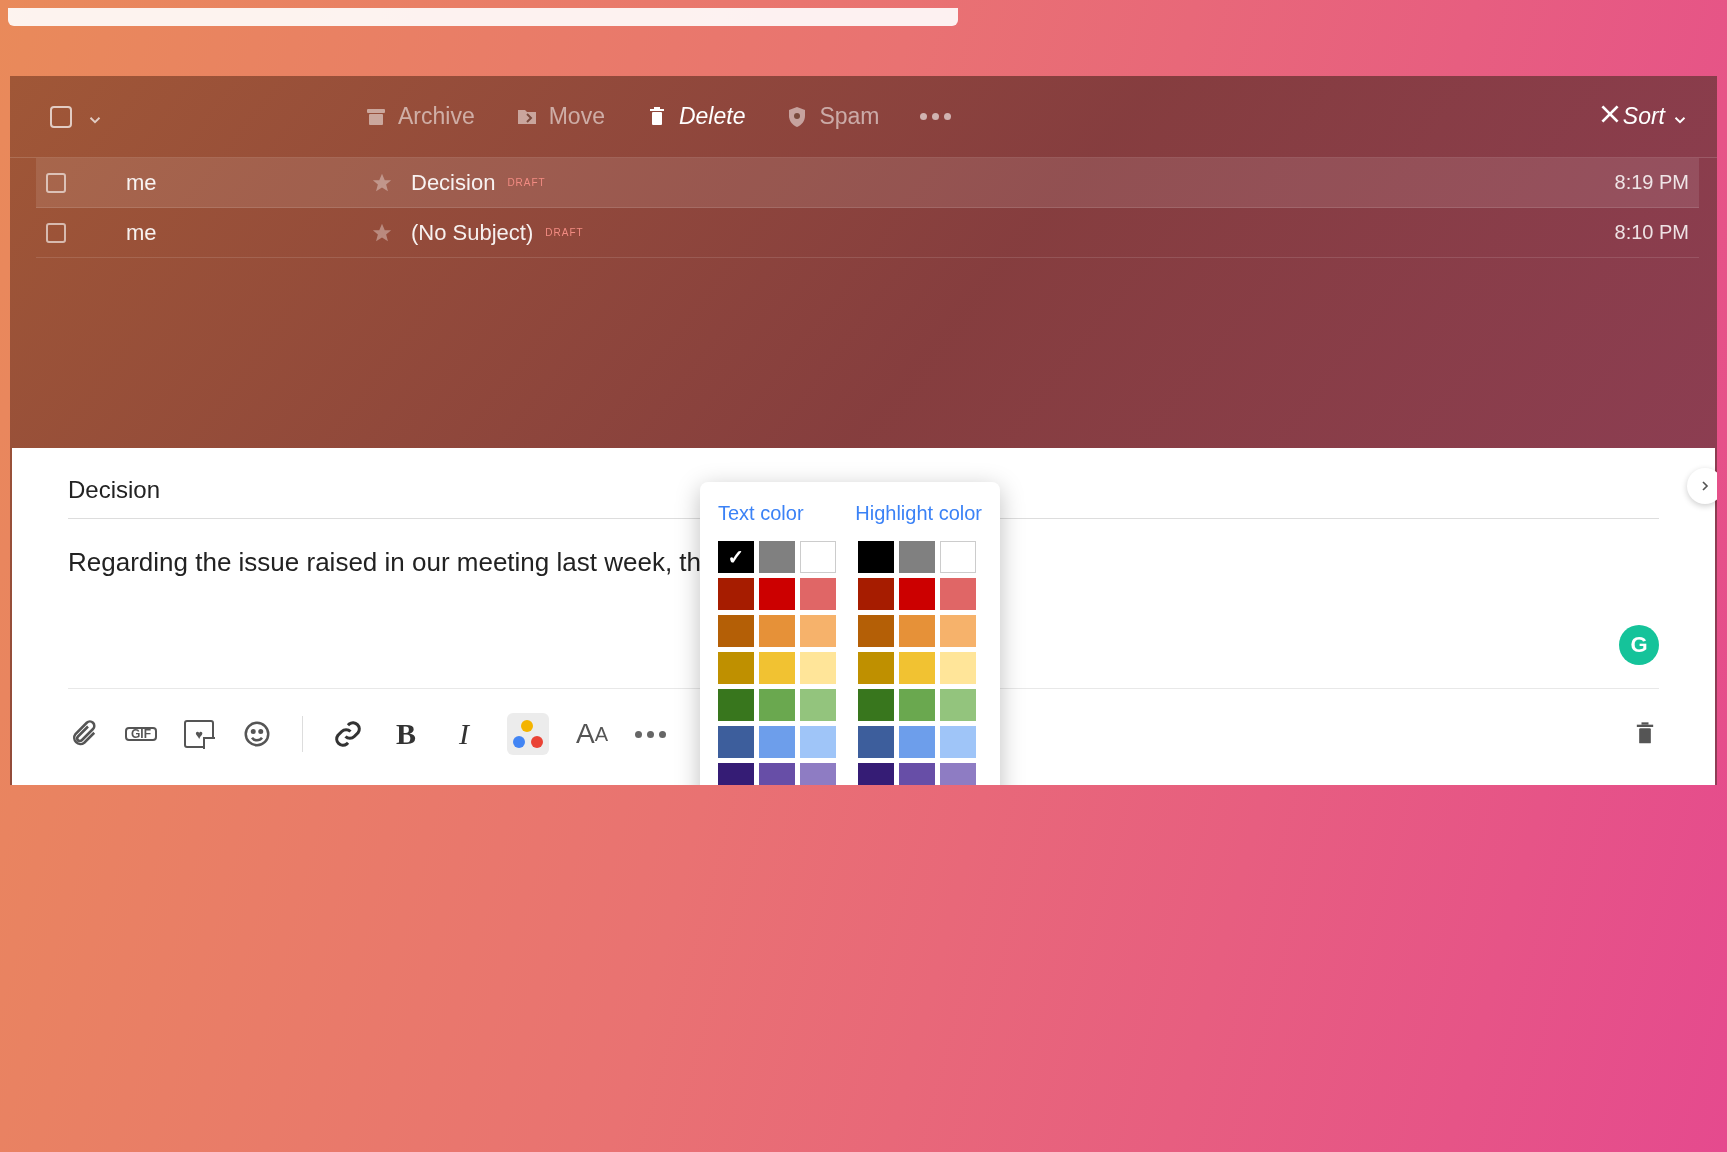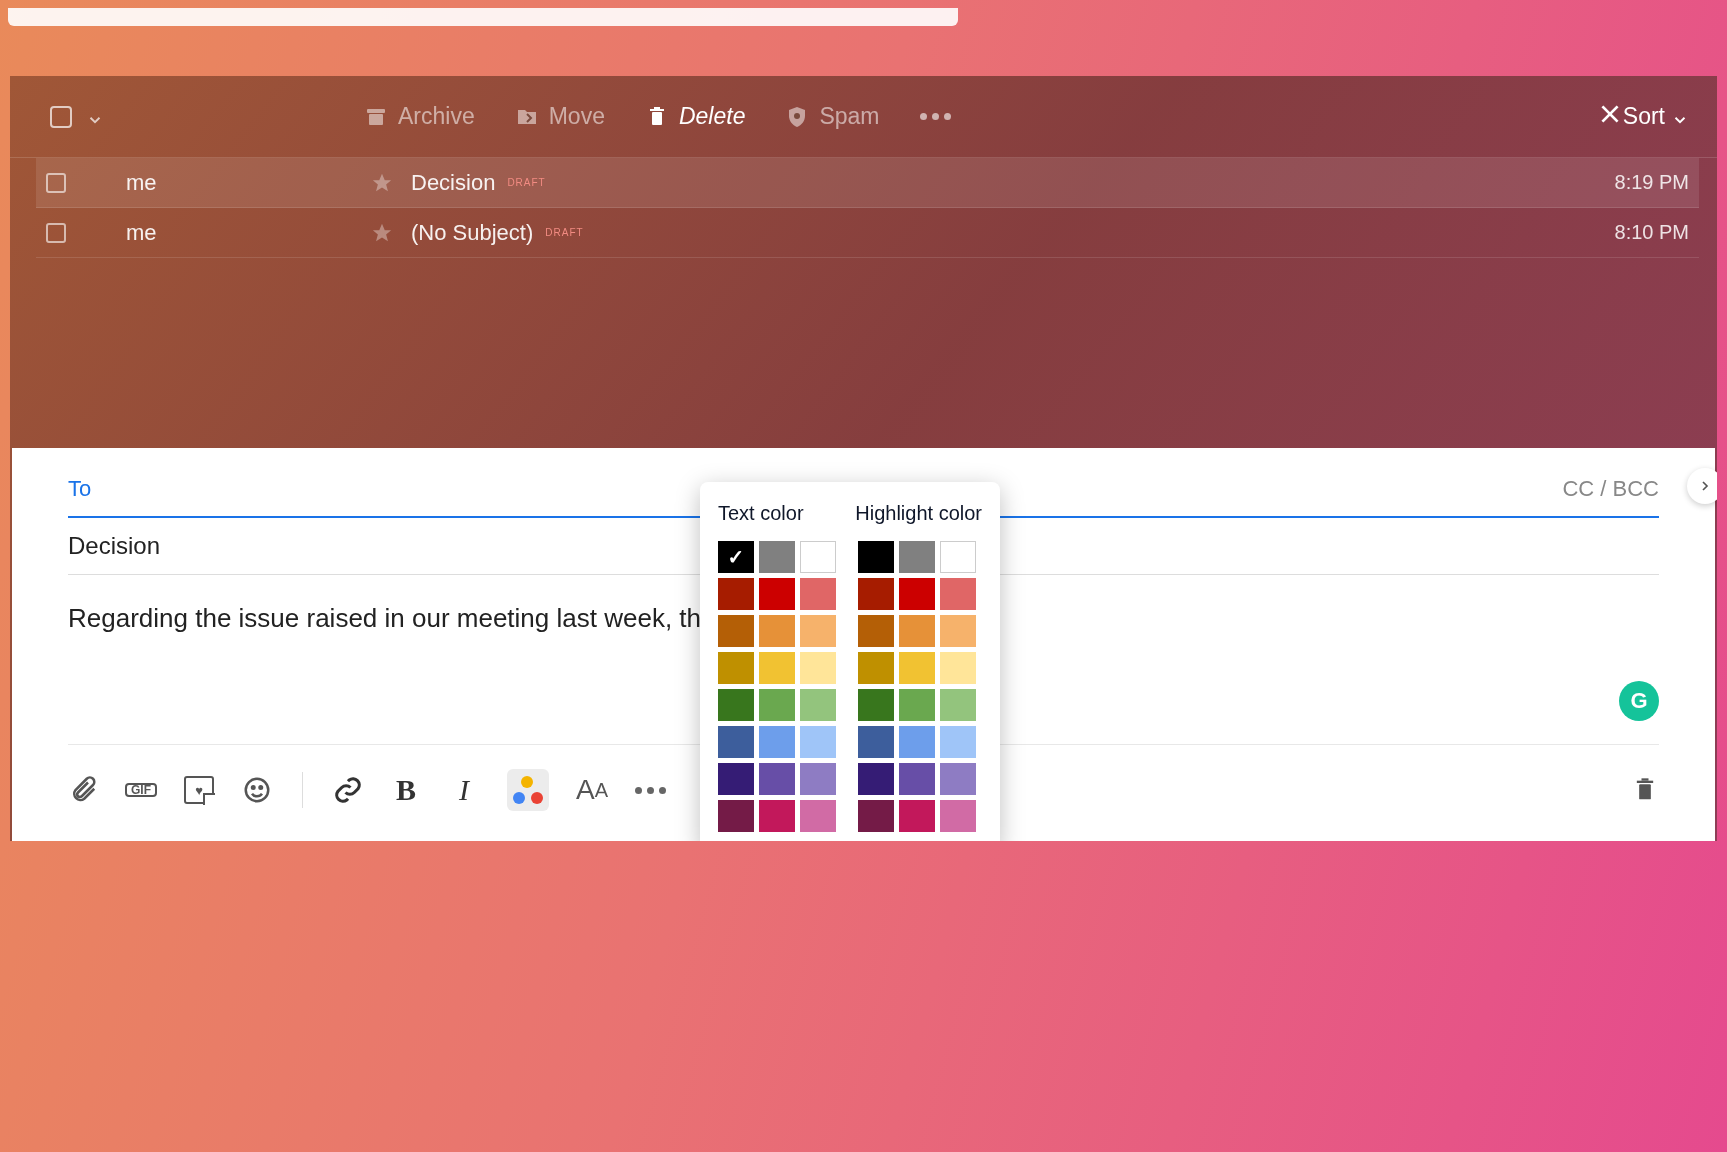--- a/index.html
+++ b/index.html
@@ -45,21 +45,21 @@
     display: flex; align-items: center; margin-right: 40px; cursor: pointer;
   }
   .toolbar .action .icon { width: 24px; height: 24px; margin-right: 10px; }
   .toolbar .action.delete { color: #ffffff; font-style: italic; }
   .toolbar .more-dots {
     display: flex; gap: 5px; cursor: pointer;
   }
   .toolbar .more-dots span {
     width: 7px; height: 7px; background: rgba(255,255,255,0.6); border-radius: 50%;
   }
-  .toolbar .right-side { margin-left: auto; display: flex; color: #fff;}
+  .toolbar .right-side { margin-left: auto; display: flex; color: #fff; font-style: italic;}
   .toolbar .close-icon svg { width: 26px; height: 26px; }
   .sort { display: flex; align-items: center; gap: 6px; font-weight: 500;}
   .sort .chevron { width: 18px; height: 18px; }
 
   
   .message-list { padding: 0 18px 0 26px; }
   .msg-row {
     display: flex; align-items: center; height: 50px;
     border-bottom: 1px solid rgba(255,255,255,0.12);
     color: rgba(255,255,255,0.92); font-size: 22px;
@@ -142,21 +142,21 @@
     position: absolute;
     left: 690px; top: 406px;
     width: 300px;
     background: #fff;
     border-radius: 8px;
     box-shadow: 0 6px 24px rgba(0,0,0,0.25);
     padding: 20px 18px 18px 18px;
     z-index: 50;
   }
   .popover-titles {
-    display: flex; justify-content: space-between; font-size: 20px; color: #0f172a;
+    display: flex; justify-content: space-between; font-size: 20px; color: #3b82f6;
     margin-bottom: 16px;
     gap: 30px;
   }
   .popover-titles span { flex: 1; white-space: nowrap;}
   .grids { display: flex; gap: 22px; }
   .color-grid {
     display: grid; grid-template-columns: repeat(3, 36px); grid-auto-rows: 32px; gap: 5px;
   }
   .swatch {
     width: 36px; height: 32px; cursor: pointer; position: relative;
@@ -296,24 +296,20 @@
 
   <div class="msg-area-bg"></div>
 
   <div class="compose">
     <div class="expand-caret">
       <svg width="16" height="16" viewBox="0 0 24 24" fill="none" stroke="#555" stroke-width="2.5">
           <polyline points="9 6 15 12 9 18"></polyline>
         </svg>
     </div>
 
-    <div class="compose-row to">
-      <span class="label">To</span>
-      <span class="ccbcc">CC / BCC</span>
-    </div>
 
     <div class="compose-row subject">
       <span class="text">Decision</span>
     </div>
 
     <div class="compose-body">
       <span>Regarding the issue raised in our meeting last week, the</span>
     </div>
 
     <div class="grammarly-badge">

